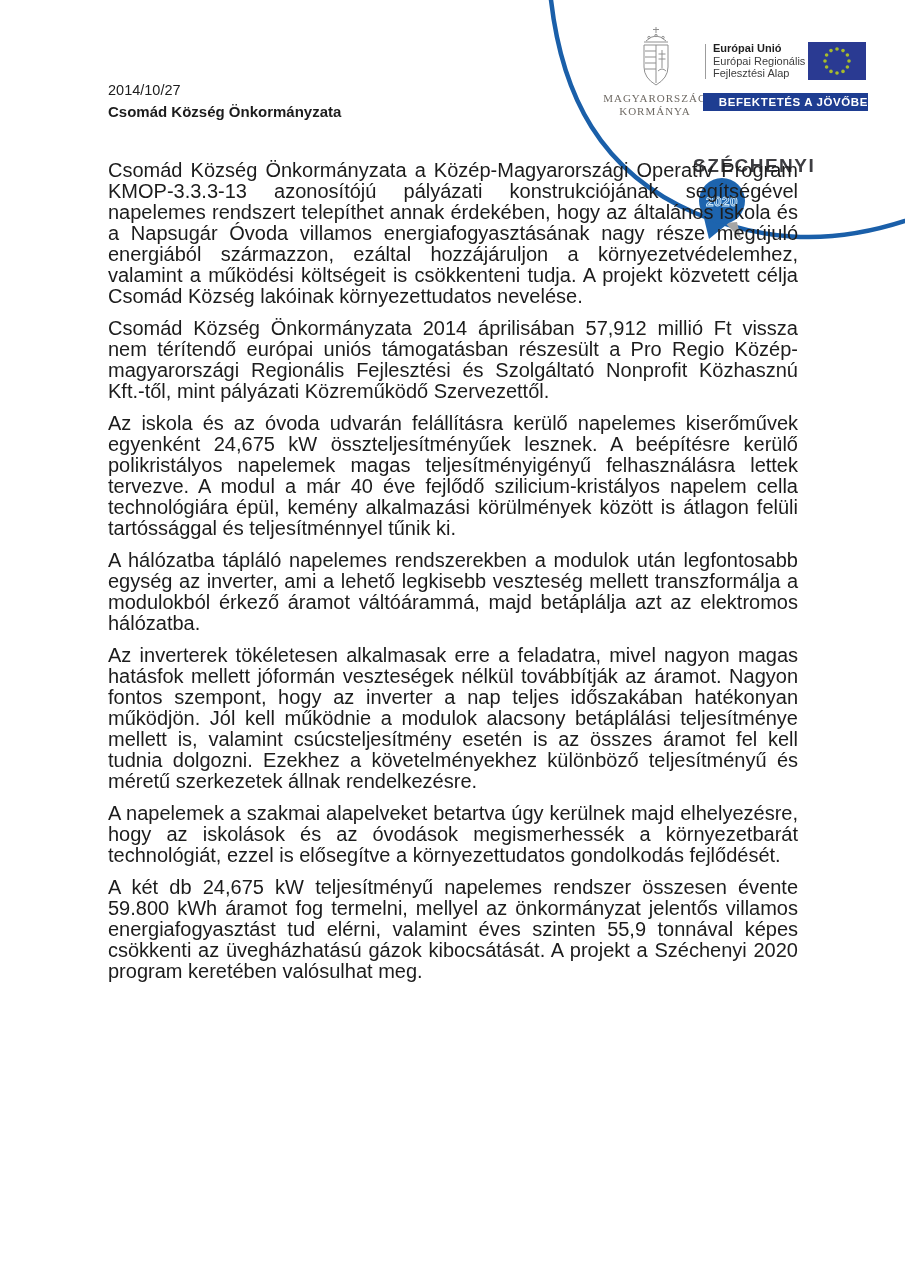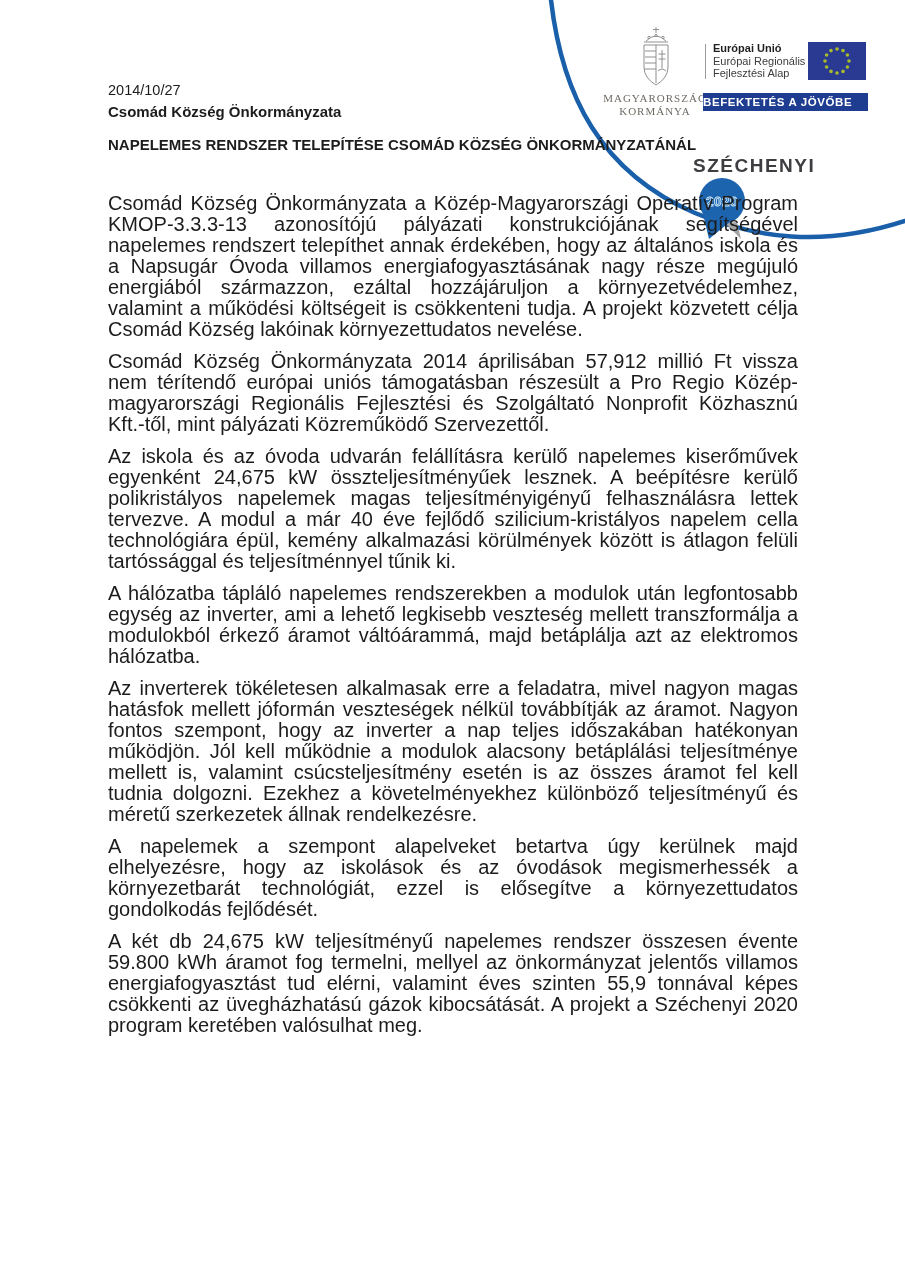--- a/index.html
+++ b/index.html
@@ -18,21 +18,21 @@
     font-family:"Liberation Serif", serif;font-size:11px;line-height:13px;
     letter-spacing:1px;color:#6f6a64;
   }
   .eu-divider{position:absolute;left:705px;top:44px;width:1px;height:35px;background:#9c9c9c;}
   .eu-text{position:absolute;left:713px;top:42px;font-size:11px;line-height:12.5px;color:#3c3c3c;}
   .eu-text .b{font-weight:bold;color:#1f1f1f;}
   .eu-flag{position:absolute;left:808px;top:42px;width:58px;height:38px;}
   .eu-banner{
     position:absolute;left:703px;top:93px;width:165px;height:18px;background:#1e3d91;
     color:#ffffff;font-weight:bold;font-size:11.5px;letter-spacing:.6px;
-    display:flex;align-items:center;justify-content:flex-start;
+    display:flex;align-items:center;justify-content:flex-end;
   }
 
   
   .szechenyi{position:absolute;left:693px;top:150px;display:flex;align-items:flex-start;flex-direction:column;}
   .sz-word{font-size:19px;font-weight:bold;color:#3e3e42;letter-spacing:1.5px;margin-top:5px;}
   .sz-pin{width:50px;height:66px;margin-left:4px;}
 
   
   .doc{position:absolute;left:108px;top:0;width:690px;}
   .date{margin-top:82px;font-size:14.5px;line-height:17px;}
@@ -109,23 +109,22 @@
     <path d="M28 46 L44 62 L40 45 Z" fill="#a5a5a5"></path>
     <path d="M6 37 L12 62 L34 44 Z" fill="#1d64ae"></path>
     <circle cx="25" cy="24" r="23" fill="#1d64ae"></circle>
     <text x="25" y="29" text-anchor="middle" font-family="Liberation Sans, sans-serif" font-size="13.5" font-weight="bold" letter-spacing="0.5" fill="none" stroke="#cbe6f8" stroke-width="0.9">2020</text>
   </svg>
 </div>
 
 <div class="doc">
   <div class="date">2014/10/27</div>
   <div class="org">Csomád Község Önkormányzata</div>
-  <div class="subtitle">NAPELEMES RENDSZER TELEPÍTÉSE CSOMÁD KÖZSÉG ÖNKORMÁNYZATÁNÁL</div>
   <div class="bodytext">
     <p>Csomád Község Önkormányzata a Közép-Magyarországi Operatív Program KMOP-3.3.3-13 azonosítójú pályázati konstrukciójának segítségével napelemes rendszert telepíthet annak érdekében, hogy az általános iskola és a Napsugár Óvoda villamos energiafogyasztásának nagy része megújuló energiából származzon, ezáltal hozzájáruljon a környezetvédelemhez, valamint a működési költségeit is csökkenteni tudja. A projekt közvetett célja Csomád Község lakóinak környezettudatos nevelése.</p>
     <p>Csomád Község Önkormányzata 2014 áprilisában 57,912 millió Ft vissza nem térítendő európai uniós támogatásban részesült a Pro Regio Közép-magyarországi Regionális Fejlesztési és Szolgáltató Nonprofit Közhasznú Kft.-től, mint pályázati Közreműködő Szervezettől.</p>
     <p>Az iskola és az óvoda udvarán felállításra kerülő napelemes kiserőművek egyenként 24,675 kW összteljesítményűek lesznek. A beépítésre kerülő polikristályos napelemek magas teljesítményigényű felhasználásra lettek tervezve. A modul a már 40 éve fejlődő szilicium-kristályos napelem cella technológiára épül, kemény alkalmazási körülmények között is átlagon felüli tartóssággal és teljesítménnyel tűnik ki.</p>
     <p>A hálózatba tápláló napelemes rendszerekben a modulok után legfontosabb egység az inverter, ami a lehető legkisebb veszteség mellett transzformálja a modulokból érkező áramot váltóárammá, majd betáplálja azt az elektromos hálózatba.</p>
     <p>Az inverterek tökéletesen alkalmasak erre a feladatra, mivel nagyon magas hatásfok mellett jóformán veszteségek nélkül továbbítják az áramot. Nagyon fontos szempont, hogy az inverter a nap teljes időszakában hatékonyan működjön. Jól kell működnie a modulok alacsony betáplálási teljesítménye mellett is, valamint csúcsteljesítmény esetén is az összes áramot fel kell tudnia dolgozni. Ezekhez a követelményekhez különböző teljesítményű és méretű szerkezetek állnak rendelkezésre.</p>
-    <p>A napelemek a szempont alapelveket betartva úgy kerülnek majd elhelyezésre, hogy az iskolások és az óvodások megismerhessék a környezetbarát technológiát, ezzel is elősegítve a környezettudatos gondolkodás fejlődését.</p>
+    <p>A napelemek a szakmai alapelveket betartva úgy kerülnek majd elhelyezésre, hogy az iskolások és az óvodások megismerhessék a környezetbarát technológiát, ezzel is elősegítve a környezettudatos gondolkodás fejlődését.</p>
     <p>A két db 24,675 kW teljesítményű napelemes rendszer összesen évente 59.800 kWh áramot fog termelni, mellyel az önkormányzat jelentős villamos energiafogyasztást tud elérni, valamint éves szinten 55,9 tonnával képes csökkenti az üvegházhatású gázok kibocsátását. A projekt a Széchenyi 2020 program keretében valósulhat meg.</p>
   </div>
 </div>
 
 </body></html>

